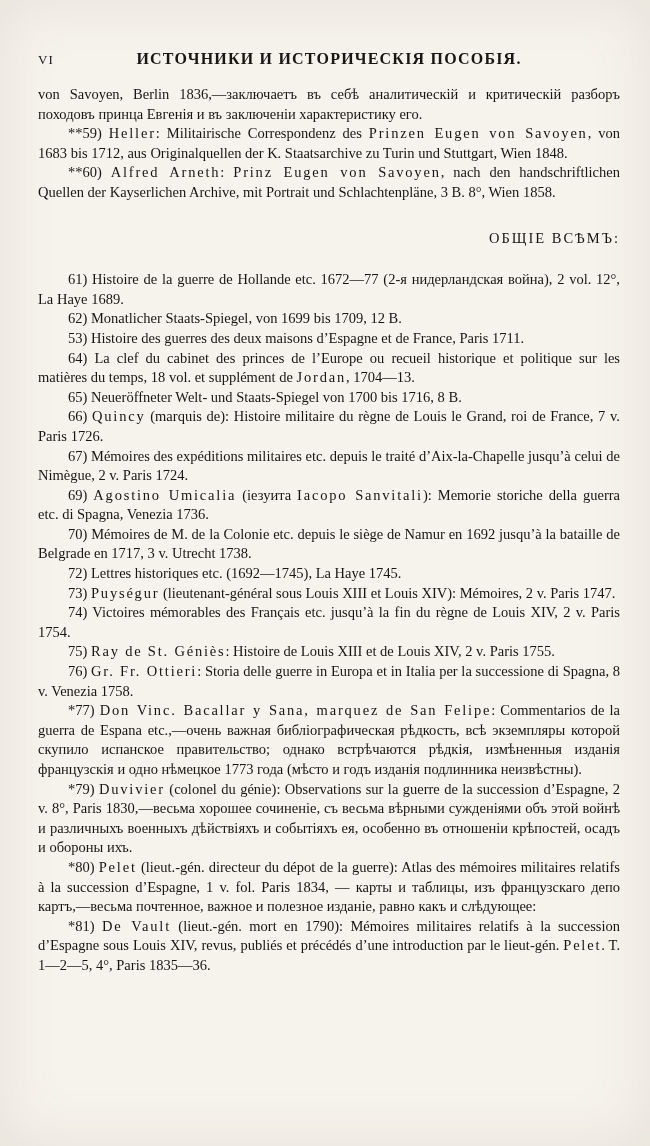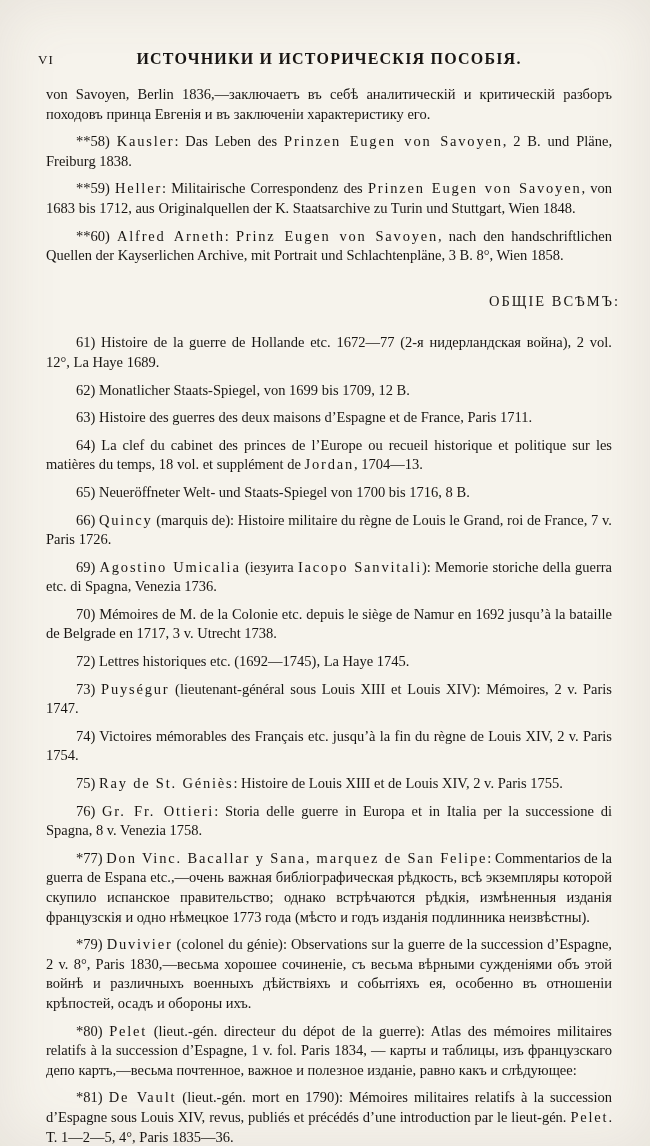--- a/index.html
+++ b/index.html
@@ -41,21 +41,21 @@
     font-weight: bold;
     letter-spacing: 1.2px;
     white-space: nowrap;
   }
   .body-text {
     font-size: 14.5px;
     line-height: 19.6px;
     text-align: justify;
   }
   .body-text p {
-    margin: 8px;
+    margin: 0;
     text-indent: 30px;
   }
   .body-text p.continuation {
     text-indent: 0;
   }
   .spaced {
     letter-spacing: 1.8px;
   }
   .section-heading {
     margin: 26px 0 22px 0;
@@ -69,32 +69,32 @@
 <body style="background: rgb(246, 243, 236); color: rgb(24, 21, 18);">
 
 <div class="page">
   <div class="page-header">
     <span class="page-num">VI</span>
     <span class="running-title">ИСТОЧНИКИ И ИСТОРИЧЕСКІЯ ПОСОБІЯ.</span>
   </div>
   <div class="body-text">
     <div id="top-block">
         <p class="continuation"><span>von Savoyen, Berlin 1836,—заключаетъ въ себѣ аналитическій и критическій разборъ походовъ принца Евгенія и въ заключеніи характеристику его.</span></p>
-        <p class="entry"><span>**58) </span><span class="spaced">Kausler</span><span>: Das Leben des </span><span class="spaced">Prinzen Eugen von Savoyen</span><span>, 2 B. und Pläne, Freiburg 1838.</span></p>
         <p class="entry"><span>**59) </span><span class="spaced">Heller</span><span>: Militairische Correspondenz des </span><span class="spaced">Prinzen Eugen von Savoyen</span><span>, von 1683 bis 1712, aus Originalquellen der K. Staatsarchive zu Turin und Stuttgart, Wien 1848.</span></p>
         <p class="entry"><span>**60) </span><span class="spaced">Alfred Arneth</span><span>: </span><span class="spaced">Prinz Eugen von Savoyen</span><span>, nach den handschriftlichen Quellen der Kayserlichen Archive, mit Portrait und Schlachtenpläne, 3 B. 8°, Wien 1858.</span></p>
       </div>
     <h2 class="section-heading">ОБЩІЕ ВСѢМЪ:</h2>
     <div id="main-block">
         <p class="entry"><span>61) Histoire de la guerre de Hollande etc. 1672—77 (2-я нидерландская война), 2 vol. 12°, La Haye 1689.</span></p>
         <p class="entry"><span>62) Monatlicher Staats-Spiegel, von 1699 bis 1709, 12 B.</span></p>
-        <p class="entry"><span>63) Histoire des guerres des deux maisons d’Espagne et de France, Paris 1711.</span></p>
+        <p class="entry"><span>53) Histoire des guerres des deux maisons d’Espagne et de France, Paris 1711.</span></p>
         <p class="entry"><span>64) La clef du cabinet des princes de l’Europe ou recueil historique et politique sur les matières du temps, 18 vol. et supplément de </span><span class="spaced">Jordan</span><span>, 1704—13.</span></p>
         <p class="entry"><span>65) Neueröffneter Welt- und Staats-Spiegel von 1700 bis 1716, 8 B.</span></p>
         <p class="entry"><span>66) </span><span class="spaced">Quincy</span><span> (marquis de): Histoire militaire du règne de Louis le Grand, roi de France, 7 v. Paris 1726.</span></p>
+        <p class="entry"><span>67) Mémoires des expéditions militaires etc. depuis le traité d’Aix-la-Chapelle jusqu’à celui de Nimègue, 2 v. Paris 1724.</span></p>
         <p class="entry"><span>69) </span><span class="spaced">Agostino Umicalia</span><span> (іезуита </span><span class="spaced">Iacopo Sanvitali</span><span>): Memorie storiche della guerra etc. di Spagna, Venezia 1736.</span></p>
         <p class="entry"><span>70) Mémoires de M. de la Colonie etc. depuis le siège de Namur en 1692 jusqu’à la bataille de Belgrade en 1717, 3 v. Utrecht 1738.</span></p>
         <p class="entry"><span>72) Lettres historiques etc. (1692—1745), La Haye 1745.</span></p>
         <p class="entry"><span>73) </span><span class="spaced">Puységur</span><span> (lieutenant-général sous Louis XIII et Louis XIV): Mémoires, 2 v. Paris 1747.</span></p>
         <p class="entry"><span>74) Victoires mémorables des Français etc. jusqu’à la fin du règne de Louis XIV, 2 v. Paris 1754.</span></p>
         <p class="entry"><span>75) </span><span class="spaced">Ray de St. Géniès</span><span>: Histoire de Louis XIII et de Louis XIV, 2 v. Paris 1755.</span></p>
         <p class="entry"><span>76) </span><span class="spaced">Gr. Fr. Ottieri</span><span>: Storia delle guerre in Europa et in Italia per la successione di Spagna, 8 v. Venezia 1758.</span></p>
         <p class="entry"><span>*77) </span><span class="spaced">Don Vinc. Bacallar y Sana, marquez de San Felipe</span><span>: Commentarios de la guerra de Espana etc.,—очень важная библіографическая рѣдкость, всѣ экземпляры которой скупило испанское правительство; однако встрѣчаются рѣдкія, измѣненныя изданія французскія и одно нѣмецкое 1773 года (мѣсто и годъ изданія подлинника неизвѣстны).</span></p>
         <p class="entry"><span>*79) </span><span class="spaced">Duvivier</span><span> (colonel du génie): Observations sur la guerre de la succession d’Espagne, 2 v. 8°, Paris 1830,—весьма хорошее сочиненіе, съ весьма вѣрными сужденіями объ этой войнѣ и различныхъ военныхъ дѣйствіяхъ и событіяхъ ея, особенно въ отношеніи крѣпостей, осадъ и обороны ихъ.</span></p>
         <p class="entry"><span>*80) </span><span class="spaced">Pelet</span><span> (lieut.-gén. directeur du dépot de la guerre): Atlas des mémoires militaires relatifs à la succession d’Espagne, 1 v. fol. Paris 1834, — карты и таблицы, изъ французскаго депо картъ,—весьма почтенное, важное и полезное изданіе, равно какъ и слѣдующее:</span></p>

